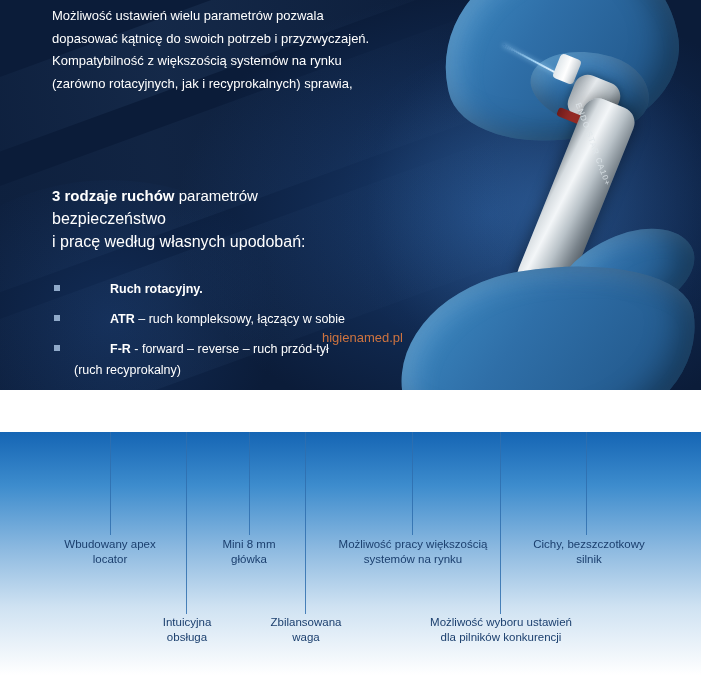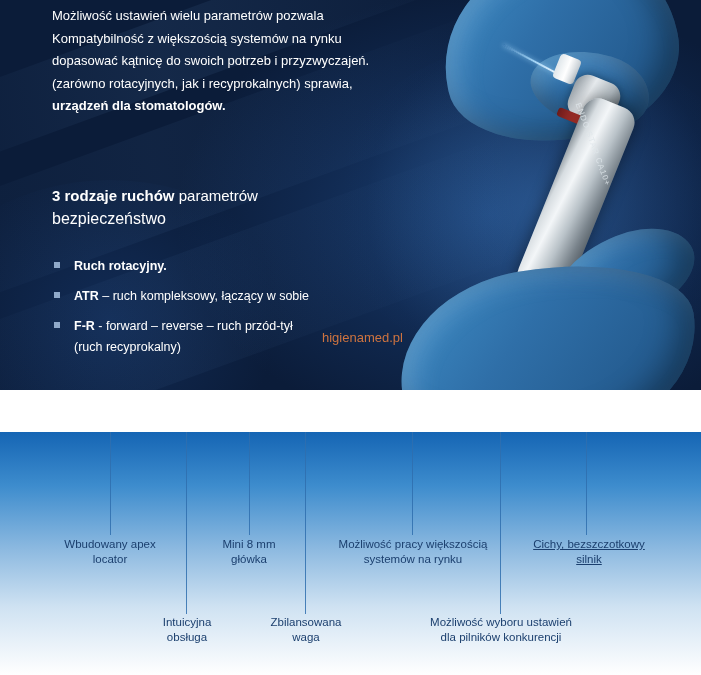--- a/index.html
+++ b/index.html
@@ -91,21 +91,21 @@
     position: relative;
     padding-left: 22px;
     margin-bottom: 9px;
   }
   .bullets li .sq {
     position: absolute;
     left: 2px; top: 6px;
     width: 6px; height: 6px;
     background: #8fa9c9;
   }
-  .bullets b { font-weight: bold; }
+  .bullets b { font-weight: bold; margin-left: 36px; }
 
   
   .photo {
     position: absolute;
     left: 380px; top: 0;
     width: 321px; height: 415px;
     z-index: 4;
     overflow: hidden;
   }
   .glove {
@@ -252,29 +252,29 @@
     <div class="hp-ring"></div>
     <div class="handpiece-body"></div>
     <div class="hp-label">ENDO STAR CA10+</div>
     <div class="hp-base"></div>
     <div class="glove finger-a"></div>
     <div class="glove bottom-hand"></div>
   </div>
 
   <div class="top-text">
     <p>Możliwość ustawień wielu parametrów pozwala</p>
+    <p>dopasować kątnicę do swoich potrzeb i przyzwyczajeń.</p>
     <p>Kompatybilność z większością systemów na rynku</p>
-    <p>dopasować kątnicę do swoich potrzeb i przyzwyczajeń.</p>
     <p>(zarówno rotacyjnych, jak i recyprokalnych) sprawia,</p>
-    <p><b>urządzeń dla stomatologów.</b></p>
   </div>
 
   <div class="movements">
     <p class="head"><b>3 rodzaje ruchów</b><span> parametrów</span></p>
     <p class="sub">bezpieczeństwo</p>
+    <p class="sub">i pracę według własnych upodobań:</p>
 
     <ul class="bullets">
       <li>
         <span class="sq"></span>
         <b>Ruch rotacyjny.</b><span></span>
       </li>
       <li>
         <span class="sq"></span>
         <b>ATR</b><span> – ruch kompleksowy, łączący w sobie</span><br>
       </li>
@@ -307,21 +307,21 @@
     <span>locator</span>
   </div>
   <div class="caption" style="left:189px; top:105px; width:120px;">
     <span>Mini 8 mm</span><br>
     <span>główka</span>
   </div>
   <div class="caption" style="left:318px; top:105px; width:190px;">
     <span>Możliwość pracy większością</span><br>
     <span>systemów na rynku</span>
   </div>
-  <div class="caption" style="left:509px; top:105px; width:160px;text-decoration:underline;">
+  <div class="caption" style="left:509px; top:105px; width:160px;">
     <span>Cichy, bezszczotkowy</span><br>
     <span>silnik</span>
   </div>
 
   <div class="caption" style="left:246px; top:183px; width:120px;">
     <span>Zbilansowana</span><br>
     <span>waga</span>
   </div>
   <div class="caption" style="left:126px; top:183px; width:122px;">
     <span>Intuicyjna</span><br>

